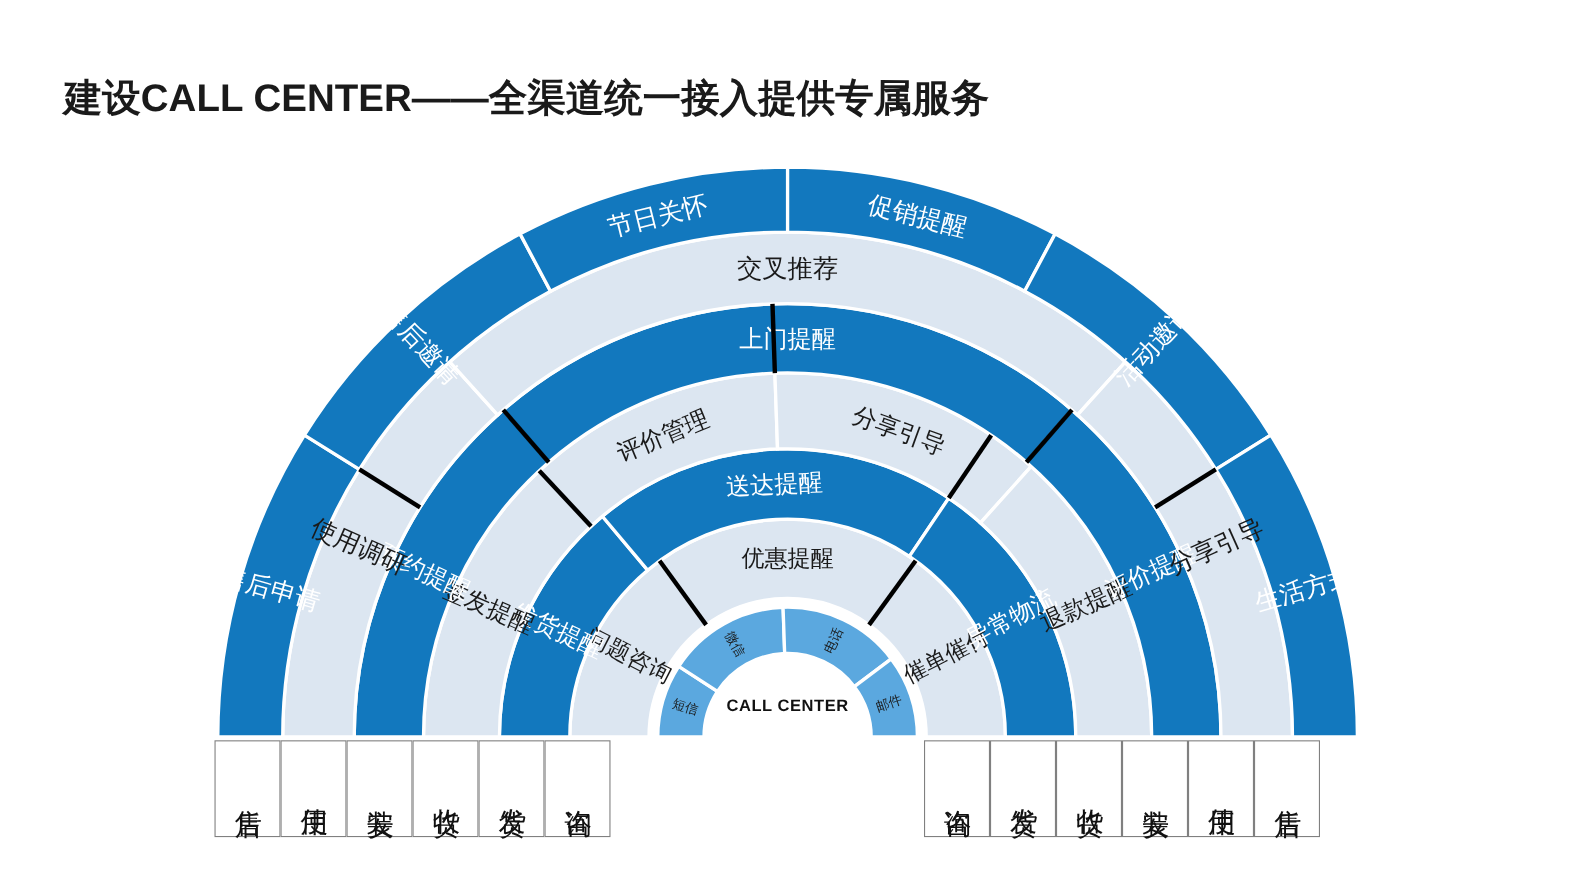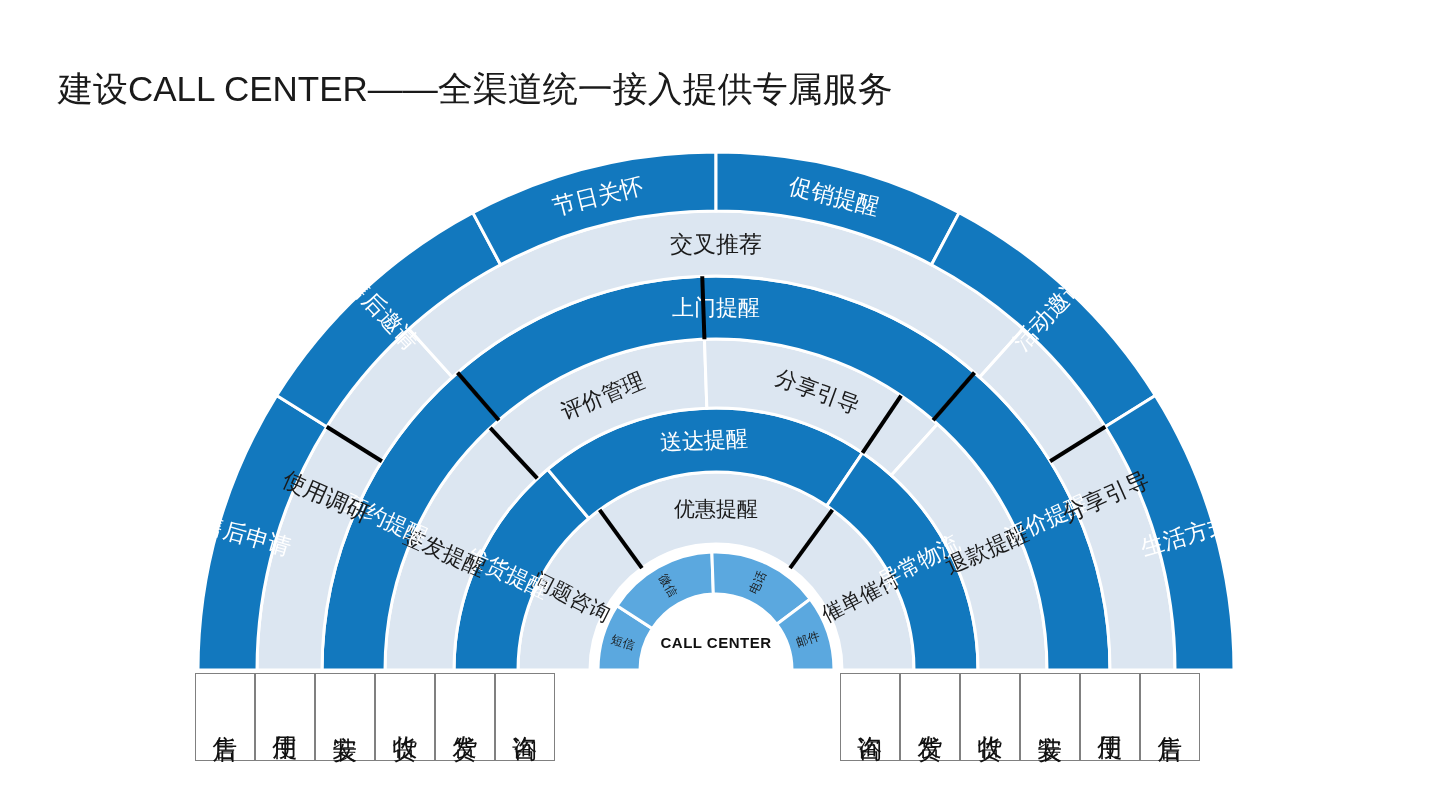--- a/index.html
+++ b/index.html
@@ -3,21 +3,21 @@
 <meta charset="utf-8">
 <style>
   html,body{margin:0;padding:0;}
   body{
     width:1431px;height:806px;background:#ffffff;
     font-family:"Liberation Sans","DejaVu Sans",sans-serif;
     overflow:hidden;position:relative;
   }
   #page-title{
     position:absolute;left:58px;top:66px;
-    font-size:35px;font-weight:normal;color:#1a1a1a;
+    font-size:35px;font-weight:bold;color:#1a1a1a;
     letter-spacing:0px;white-space:nowrap;
   }
   #diagram-wrap{position:absolute;left:0;top:0;width:1431px;height:806px;}
   svg{display:block;}
   .seg-label{
     font-family:"Liberation Sans","DejaVu Sans",sans-serif;
     text-anchor:middle;dominant-baseline:central;
   }
   .center-label{
     font-family:"Liberation Sans","DejaVu Sans",sans-serif;

